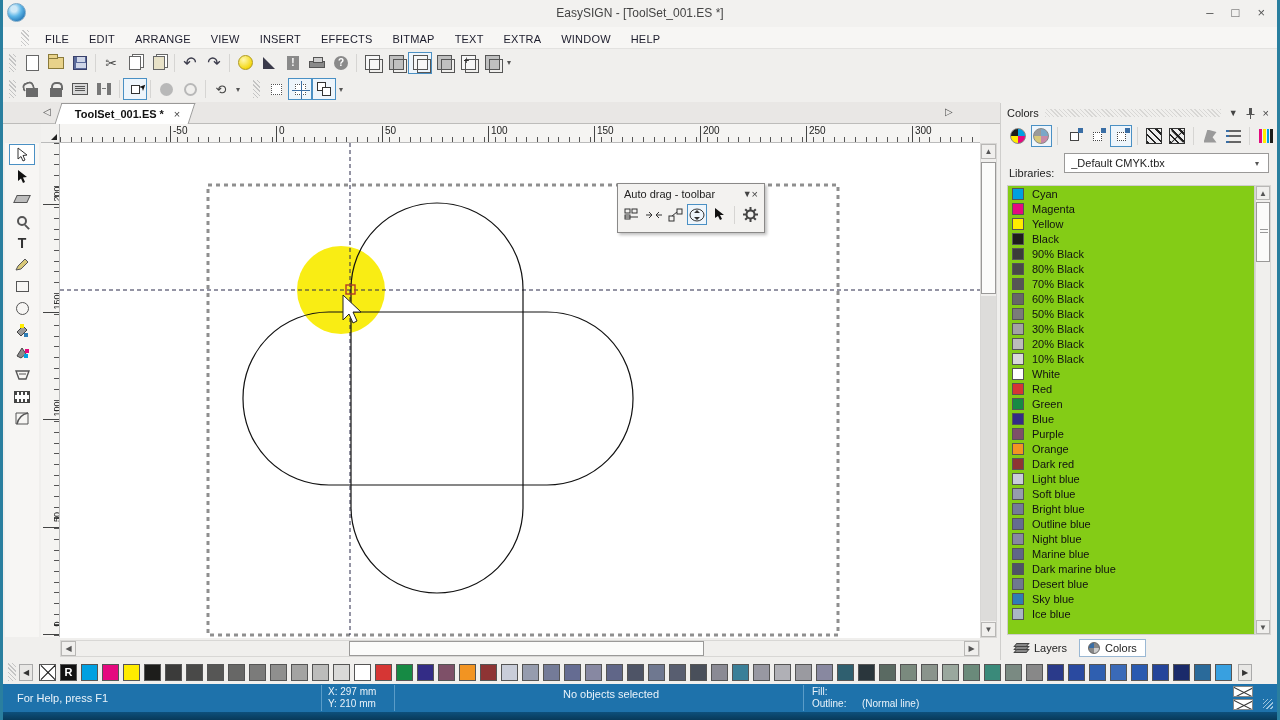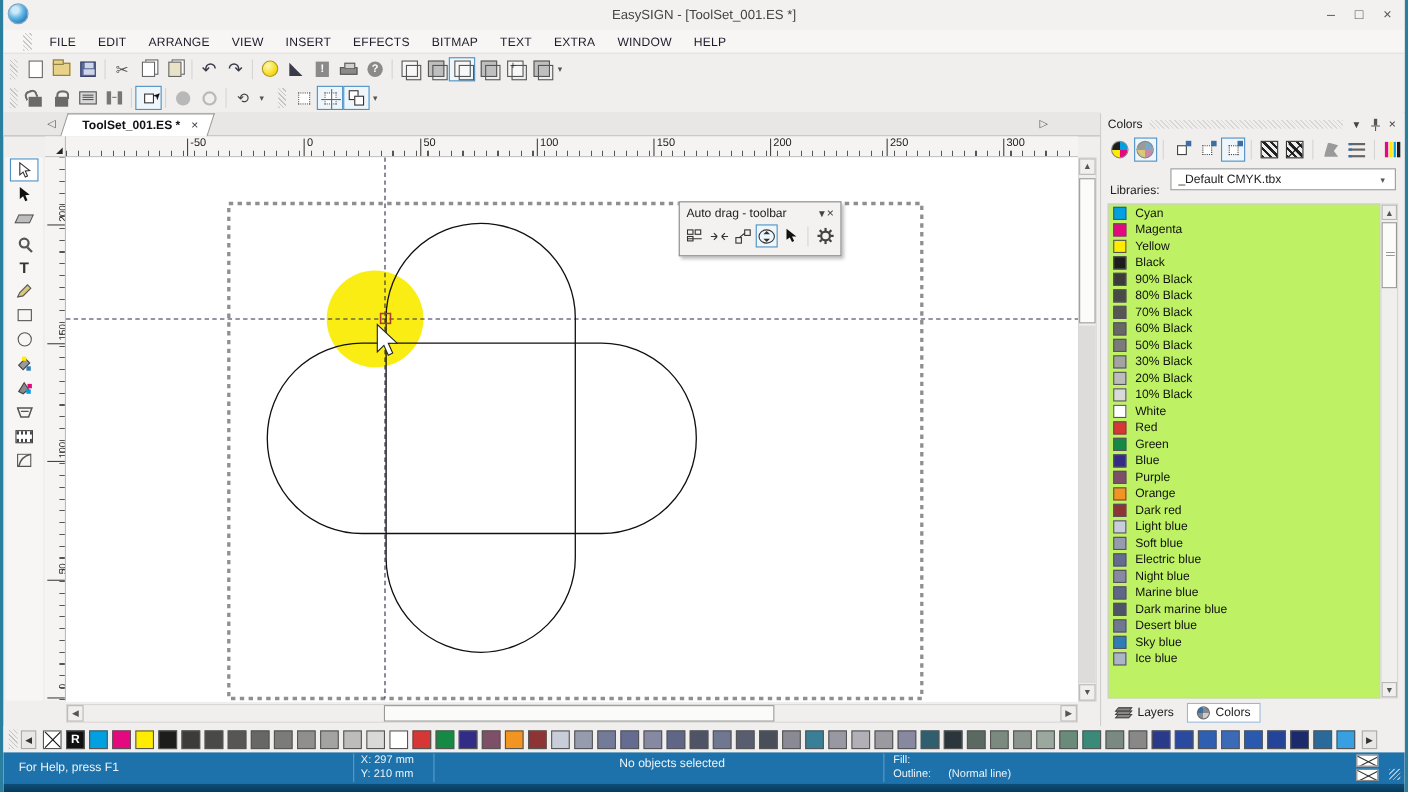--- a/index.html
+++ b/index.html
@@ -157,21 +157,21 @@
   .i-list i:before { content:""; position:absolute; left:-0px; top:0; width:3px; height:2px; background:#3a6ea5; }
   .i-swirl { width:13px; height:13px; background:#9a9a9a; clip-path:polygon(0 100%,30% 0,100% 20%,70% 60%,100% 100%); }
   .i-bars { width:14px; height:14px; display:flex; gap:1px; }
   .i-bars i { width:3px; } .i-bars i:nth-child(1){background:#e5097f}.i-bars i:nth-child(2){background:#ffec00}
   .i-bars i:nth-child(3){background:#00a0e1}.i-bars i:nth-child(4){background:#1d1d1b}
   .cp-lib { display:flex; align-items:center; height:28px; padding:0 8px; gap:10px; }
   .cp-lib .lbl { font-size:11px; color:#222;margin-top:20px; }
   .cp-combo { flex:1; height:20px; background:#fff; border:1px solid #9a9998; display:flex; align-items:center;
       justify-content:space-between; padding:0 6px; font-size:11px; color:#222; }
   .cp-combo .caret { font-size:8px; color:#555; }
-  .cp-list { position:absolute; left:6px; top:82px; width:248px; height:450px; background:#bef264; border:1px solid #cfcecc; overflow:hidden; }
+  .cp-list { position:absolute; left:6px; top:82px; width:248px; height:450px; background:#84cc16; border:1px solid #cfcecc; overflow:hidden; }
   .crow { display:flex; align-items:center; gap:8px; height:15px; padding-left:4px; }
   .crow .sw { width:12px; height:12px; border:1px solid #555; flex:none; }
   .crow .nm { font-size:11px; color:#111; white-space:nowrap; }
   .cp-scroll { position:absolute; right:6px; top:82px; width:16px; height:450px; background:#f0efed; border:1px solid #d8d7d5; }
   .cp-scroll .arr { position:absolute; left:0; width:14px; height:14px; font-size:8px; color:#555;
       display:flex; align-items:center; justify-content:center; background:#f0efed; border:1px solid #b8b7b5; }
   .cp-scroll .thumb { position:absolute; left:0; top:16px; width:14px; height:60px; background:#fbfbfa; border:1px solid #9a9998; }
   .cp-scroll .thumb:after { content:""; position:absolute; left:3px; top:26px; width:8px; height:6px;
       background:repeating-linear-gradient(to bottom,#999 0 1px,transparent 1px 3px); }
   .cp-tabs { position:absolute; left:0; bottom:2px; height:20px; display:flex; align-items:center; gap:4px; padding-left:6px; }
@@ -707,24 +707,28 @@
         <div class="crow">
           <span class="sw" style="background: rgb(201, 205, 217);"></span>
           <span class="nm">Light blue</span>
         </div>
 
         <div class="crow">
           <span class="sw" style="background: rgb(150, 156, 174);"></span>
           <span class="nm">Soft blue</span>
         </div>
 
+        <div class="crow">
+          <span class="sw" style="background: rgb(116, 123, 152);"></span>
+          <span class="nm">Bright blue</span>
+        </div>
 
         <div class="crow">
           <span class="sw" style="background: rgb(101, 108, 146);"></span>
-          <span class="nm">Electric blue</span>
+          <span class="nm">Outline blue</span>
         </div>
 
         <div class="crow">
           <span class="sw" style="background: rgb(135, 136, 162);"></span>
           <span class="nm">Night blue</span>
         </div>
 
         <div class="crow">
           <span class="sw" style="background: rgb(96, 102, 136);"></span>
           <span class="nm">Marine blue</span>

